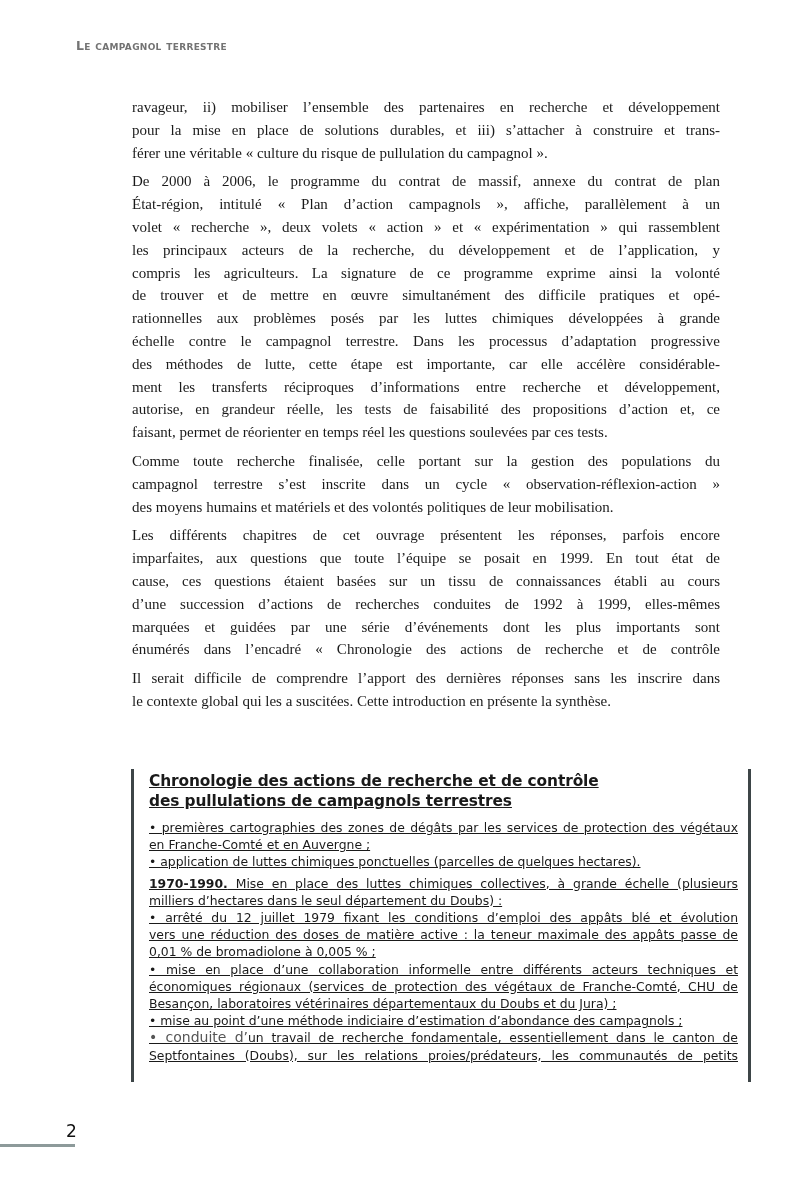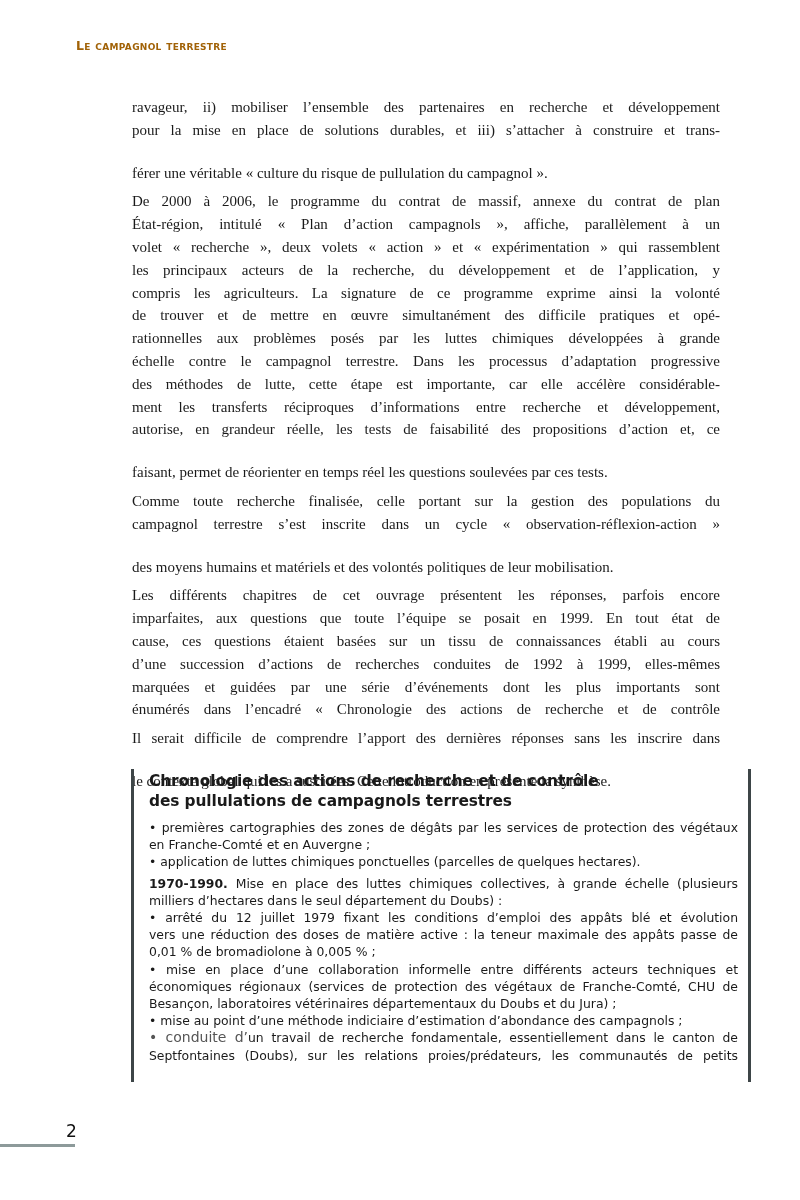--- a/index.html
+++ b/index.html
@@ -2,38 +2,38 @@
 <html><head>
   <meta charset="utf-8">
   <style>
     html, body { margin: 0; padding: 0; background: #ffffff; }
     body { width: 800px; height: 1200px; position: relative; overflow: hidden; color: #1a1a1a; }
 
     .running-head {
       position: absolute; left: 76px; top: 38px;
       font-family: "DejaVu Sans", sans-serif; font-weight: bold;
       font-size: 12.5px; font-variant: small-caps; letter-spacing: 0.3px;
-      color: #a16207;
+      color: #737373;
     }
 
     .body-text {
       position: absolute; left: 132px; top: 96px; width: 588px;
       font-family: "Liberation Serif", serif; font-size: 15px; line-height: 22.8px;
       text-align: justify; hyphens: manual;
     }
     .body-text p { margin: 0 0 6px 0; }
     .body-text .line { display: block; text-align: justify; text-align-last: justify; }
-    .body-text .line.last { text-align-last: left; margin-top: 20px; }
+    .body-text .line.last { text-align-last: left; }
     .body-text em { font-style: italic; }
 
     .box {
       position: absolute; left: 131px; top: 769px; width: 620px; height: 313px;
       border-left: 3px solid #3d4547; border-right: 3px solid #3d4547;
       padding: 0 10px 0 15px; box-sizing: border-box;
-      font-family: "DejaVu Sans", sans-serif; color: #1a1a1a;
+      font-family: "DejaVu Sans", sans-serif; color: #1a1a1a; text-decoration: underline;
     }
     .box-title {
       font-weight: bold; font-size: 15.4px; line-height: 20px; margin: 2px 0 8px 0; letter-spacing: -0.1px;
     }
     .box-title .line { display: block; }
     .box-content { font-size: 12.4px; line-height: 17.2px; }
     .box-content .entry { margin: 0 0 4px 0; }
     .box-content .line { display: block; text-align: justify; text-align-last: justify; white-space: nowrap; }
     .box-content .line.last { text-align-last: left; }
     .box-content .year { font-weight: bold; }

